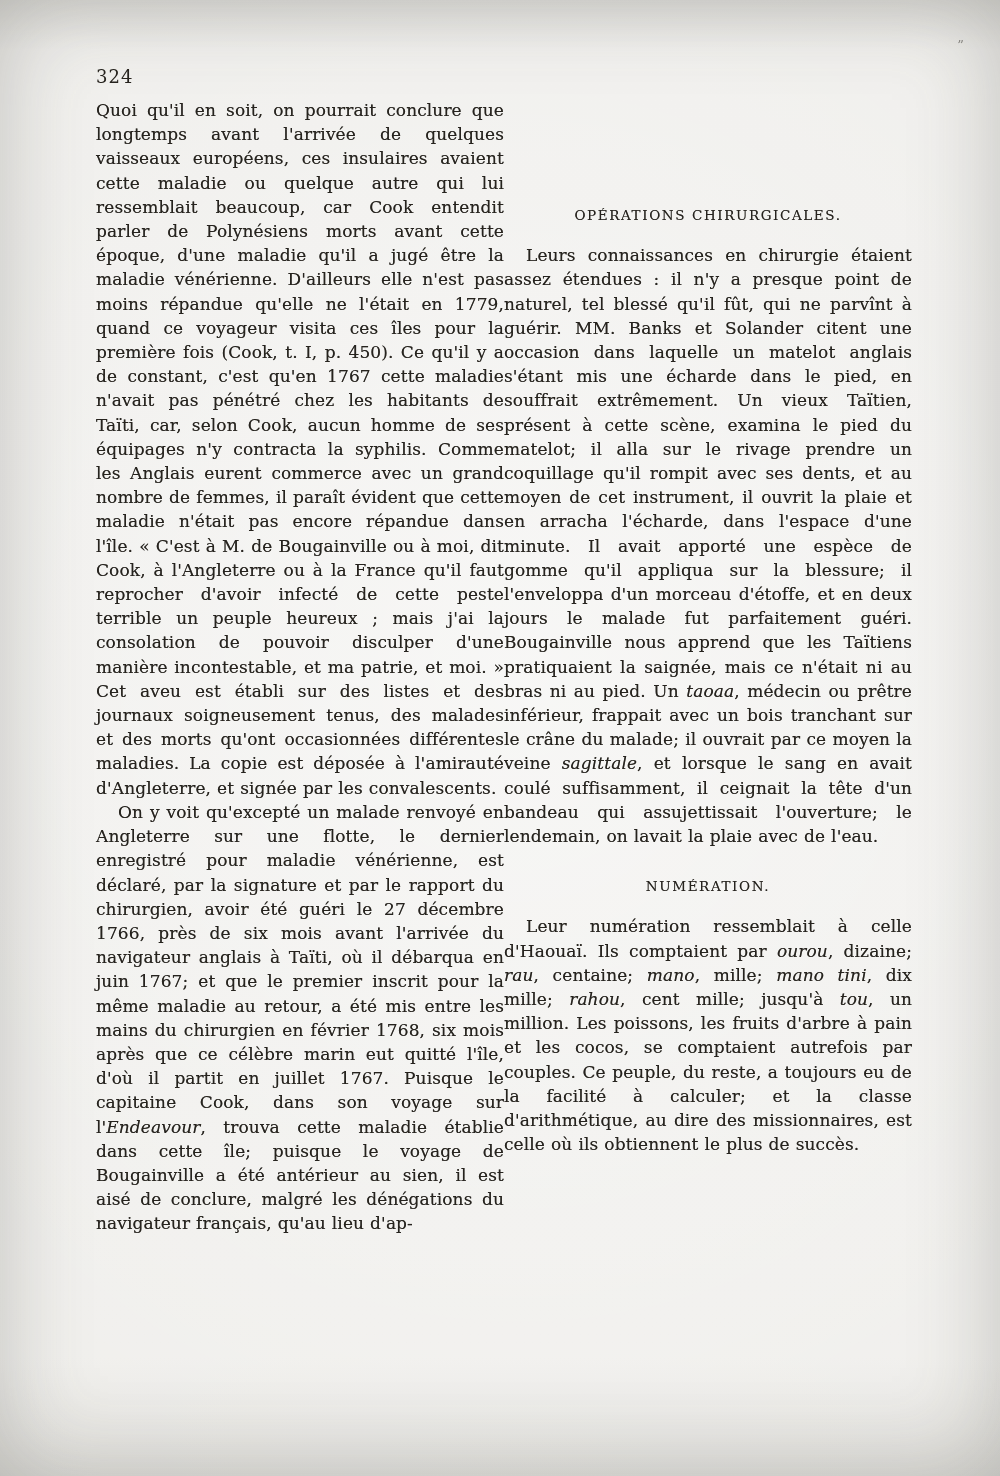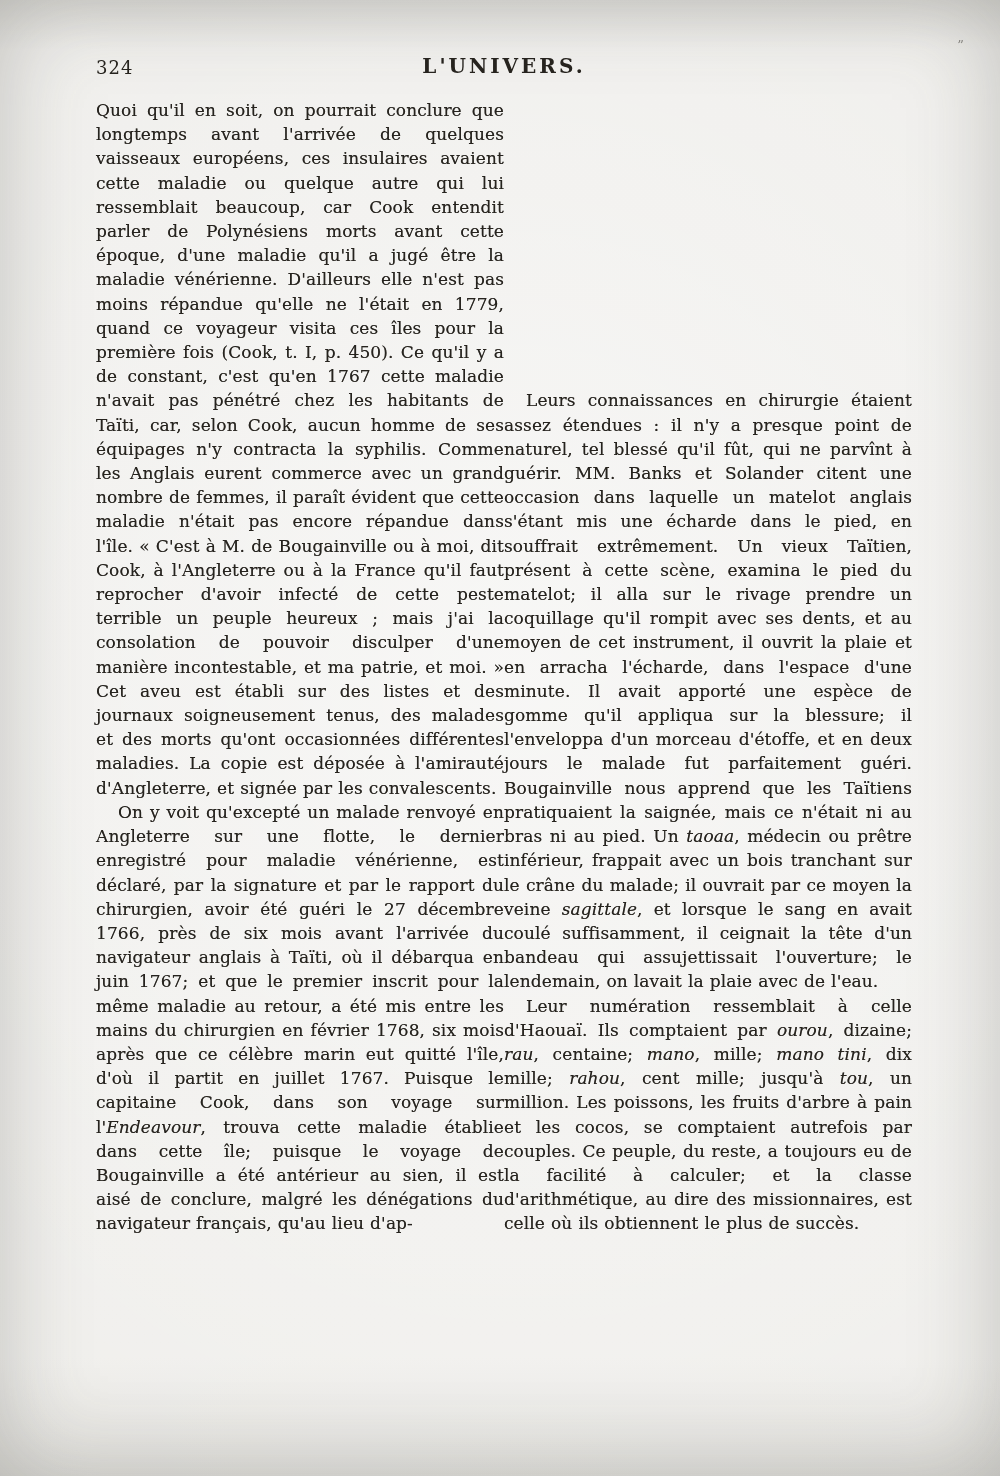--- a/index.html
+++ b/index.html
@@ -27,42 +27,42 @@
     top: 50px;
   }
   .page-header {
     position: relative;
     height: 34px;
     margin-bottom: 14px;
   }
   .page-number {
     position: absolute;
     left: 0;
-    top: 7px;
+    top: 16px;
     font-size: 18px;
     letter-spacing: 1px;
   }
   .header-title {
     text-align: center;
     font-size: 20px;
     letter-spacing: 3px;
     font-weight: 700;
     padding-top: 4px;
   }
   .corner-mark {
     position: absolute;
     top: -12px;
     right: -52px;
     font-size: 13px;
     color: rgba(60, 58, 52, 0.55);
   }
   .columns {
     display: flex;
     gap: 0;
-    align-items: flex-end;
+    align-items: center;
   }
   .column {
     flex: 1 1 0;
     min-width: 0;
   }
   .para {
     margin: 0;
     font-size: 17px;
     line-height: 24.2px;
     text-align: justify;
@@ -82,29 +82,30 @@
   i { font-style: italic; }
 </style>
 </head>
 <body>
 
 <div class="page">
   <div class="content">
 
     <div class="page-header">
       <span class="page-number">324</span>
-      <div class="header-title">L'UNIVERS.</div>
       <span class="corner-mark">”</span>
     </div>
 
     <div class="columns">
       <div class="column">
           <p class="para"><span>Quoi qu'il en soit, on pourrait conclure que longtemps avant l'arrivée de quelques vaisseaux européens, ces insulaires avaient cette maladie ou quelque autre qui lui ressemblait beaucoup, car Cook entendit parler de Polynésiens morts avant cette époque, d'une maladie qu'il a jugé être la maladie vénérienne. D'ailleurs elle n'est pas moins répandue qu'elle ne l'était en 1779, quand ce voyageur visita ces îles pour la première fois (Cook, t. I, p. 450). Ce qu'il y a de constant, c'est qu'en 1767 cette maladie n'avait pas pénétré chez les habitants de Taïti, car, selon Cook, aucun homme de ses équipages n'y contracta la syphilis. Comme les Anglais eurent commerce avec un grand nombre de femmes, il paraît évident que cette maladie n'était pas encore répandue dans l'île. « C'est à M. de Bougainville ou à moi, dit Cook, à l'Angleterre ou à la France qu'il faut reprocher d'avoir infecté de cette peste terrible un peuple heureux ; mais j'ai la consolation de pouvoir disculper d'une manière incontestable, et ma patrie, et moi. » Cet aveu est établi sur des listes et des journaux soigneusement tenus, des malades et des morts qu'ont occasionnées différentes maladies. La copie est déposée à l'amirauté d'Angleterre, et signée par les convalescents.</span></p>
           <p class="para indent"><span>On y voit qu'excepté un malade renvoyé en Angleterre sur une flotte, le dernier enregistré pour maladie vénérienne, est déclaré, par la signature et par le rapport du chirurgien, avoir été guéri le 27 décembre 1766, près de six mois avant l'arrivée du navigateur anglais à Taïti, où il débarqua en juin 1767; et que le premier inscrit pour la même maladie au retour, a été mis entre les mains du chirurgien en février 1768, six mois après que ce célèbre marin eut quitté l'île, d'où il partit en juillet 1767. Puisque le capitaine Cook, dans son voyage sur l'</span><i>Endeavour</i><span>, trouva cette maladie établie dans cette île; puisque le voyage de Bougainville a été antérieur au sien, il est aisé de conclure, malgré les dénégations du navigateur français, qu'au lieu d'ap-</span></p>
         </div>
       <div class="column">
+          <h2 class="section-heading"><span>OPÉRATIONS CHIRURGICALES.</span></h2>
           <p class="para indent"><span>Leurs connaissances en chirurgie étaient assez étendues : il n'y a presque point de naturel, tel blessé qu'il fût, qui ne parvînt à guérir. MM. Banks et Solander citent une occasion dans laquelle un matelot anglais s'étant mis une écharde dans le pied, en souffrait extrêmement. Un vieux Taïtien, présent à cette scène, examina le pied du matelot; il alla sur le rivage prendre un coquillage qu'il rompit avec ses dents, et au moyen de cet instrument, il ouvrit la plaie et en arracha l'écharde, dans l'espace d'une minute. Il avait apporté une espèce de gomme qu'il appliqua sur la blessure; il l'enveloppa d'un morceau d'étoffe, et en deux jours le malade fut parfaitement guéri. Bougainville nous apprend que les Taïtiens pratiquaient la saignée, mais ce n'était ni au bras ni au pied. Un </span><i>taoaa</i><span>, médecin ou prêtre inférieur, frappait avec un bois tranchant sur le crâne du malade; il ouvrait par ce moyen la veine </span><i>sagittale</i><span>, et lorsque le sang en avait coulé suffisamment, il ceignait la tête d'un bandeau qui assujettissait l'ouverture; le lendemain, on lavait la plaie avec de l'eau.</span></p>
+          <h2 class="section-heading"><span>NUMÉRATION.</span></h2>
           <p class="para indent"><span>Leur numération ressemblait à celle d'Haouaï. Ils comptaient par </span><i>ourou</i><span>, dizaine; </span><i>rau</i><span>, centaine; </span><i>mano</i><span>, mille; </span><i>mano tini</i><span>, dix mille; </span><i>rahou</i><span>, cent mille; jusqu'à </span><i>tou</i><span>, un million. Les poissons, les fruits d'arbre à pain et les cocos, se comptaient autrefois par couples. Ce peuple, du reste, a toujours eu de la facilité à calculer; et la classe d'arithmétique, au dire des missionnaires, est celle où ils obtiennent le plus de succès.</span></p>
         </div>
     </div>
 
   </div>
 </div>
 
 </body></html>

